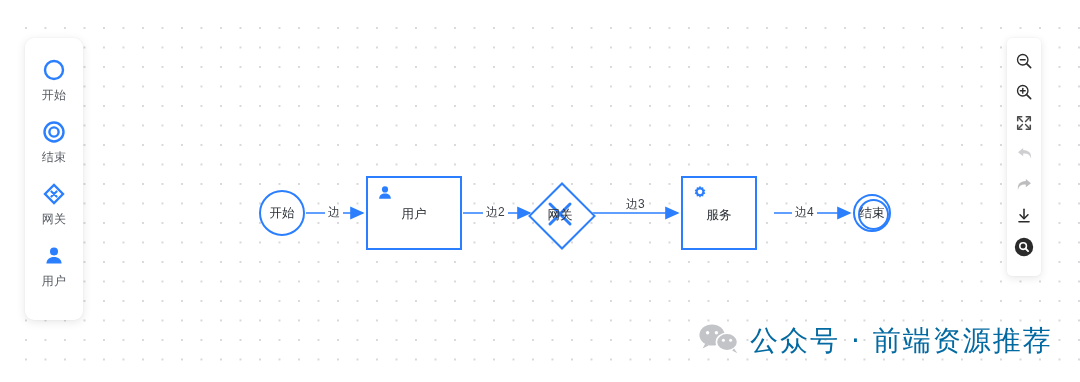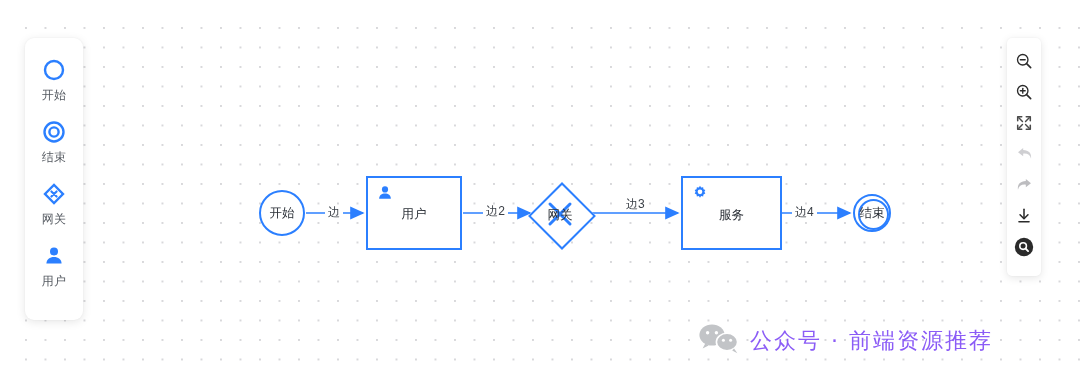--- a/index.html
+++ b/index.html
@@ -154,21 +154,21 @@
     position:absolute; left:0; top:0; width:56px; height:56px;
   }
   #node-gateway .ntext {
     position:absolute; left:0; right:0; top: 21px;
     text-align:center; font-size: 12.5px; color:#2a2f36;
   }
 
   
   #node-service {
     left: 681px; top: 176px;
-    width: 101px; height: 74px;
+    width: 76px; height: 74px;
     border: 2px solid #2b7fff;
     background: #ffffff;
   }
   #node-service .ntext {
     position:absolute; left:0; right:0; top: 29px;
     text-align:center; font-size: 12.5px; color:#2a2f36;
   }
 
   
   #node-end {
@@ -204,22 +204,22 @@
   
   #watermark {
     position: absolute;
     left: 698px; top: 322px;
     display: flex;
     align-items: center;
     gap: 10px;
     user-select: none;
   }
   #watermark .wm-text {
-    font-size: 22px;
-    color: #8b5cf6;
+    font-size: 28px;
+    color: #0369a1;
     letter-spacing: 2px;
     font-family: "DejaVu Sans", sans-serif;
   }
 </style>
 </head>
 <body>
 
 <div id="canvas"></div>
 <div id="canvas-mask-top"></div>
 <div id="canvas-mask-left"></div>
@@ -353,21 +353,21 @@
     <line x1="306" y1="213" x2="363" y2="213" stroke="#2b7fff" stroke-width="1.6" marker-end="url(#arrow)"></line>
 
     <line x1="463" y1="213" x2="530" y2="213" stroke="#2b7fff" stroke-width="1.6" marker-end="url(#arrow)"></line>
 
     <line x1="589" y1="213" x2="678" y2="213" stroke="#2b7fff" stroke-width="1.6" marker-end="url(#arrow)"></line>
 
     <line x1="774" y1="213" x2="850" y2="213" stroke="#2b7fff" stroke-width="1.6" marker-end="url(#arrow)"></line>
   </svg>
 
   <div class="edge-label" style="left:325px; top:205px;">边</div>
-  <div class="edge-label" style="left:483px; top:205px;font-family:Liberation Mono, monospace;">边2</div>
+  <div class="edge-label" style="left:483px; top:205px;">边2</div>
   <div class="edge-label" style="left:623px; top:197px;">边3</div>
   <div class="edge-label" style="left:792px; top:205px;">边4</div>
 
   <div class="node" id="node-start">
     <span class="ntext">开始</span>
   </div>
 
   <div class="node" id="node-user">
     <span class="corner-icon">
       <svg width="18" height="18" viewBox="0 0 24 24">

